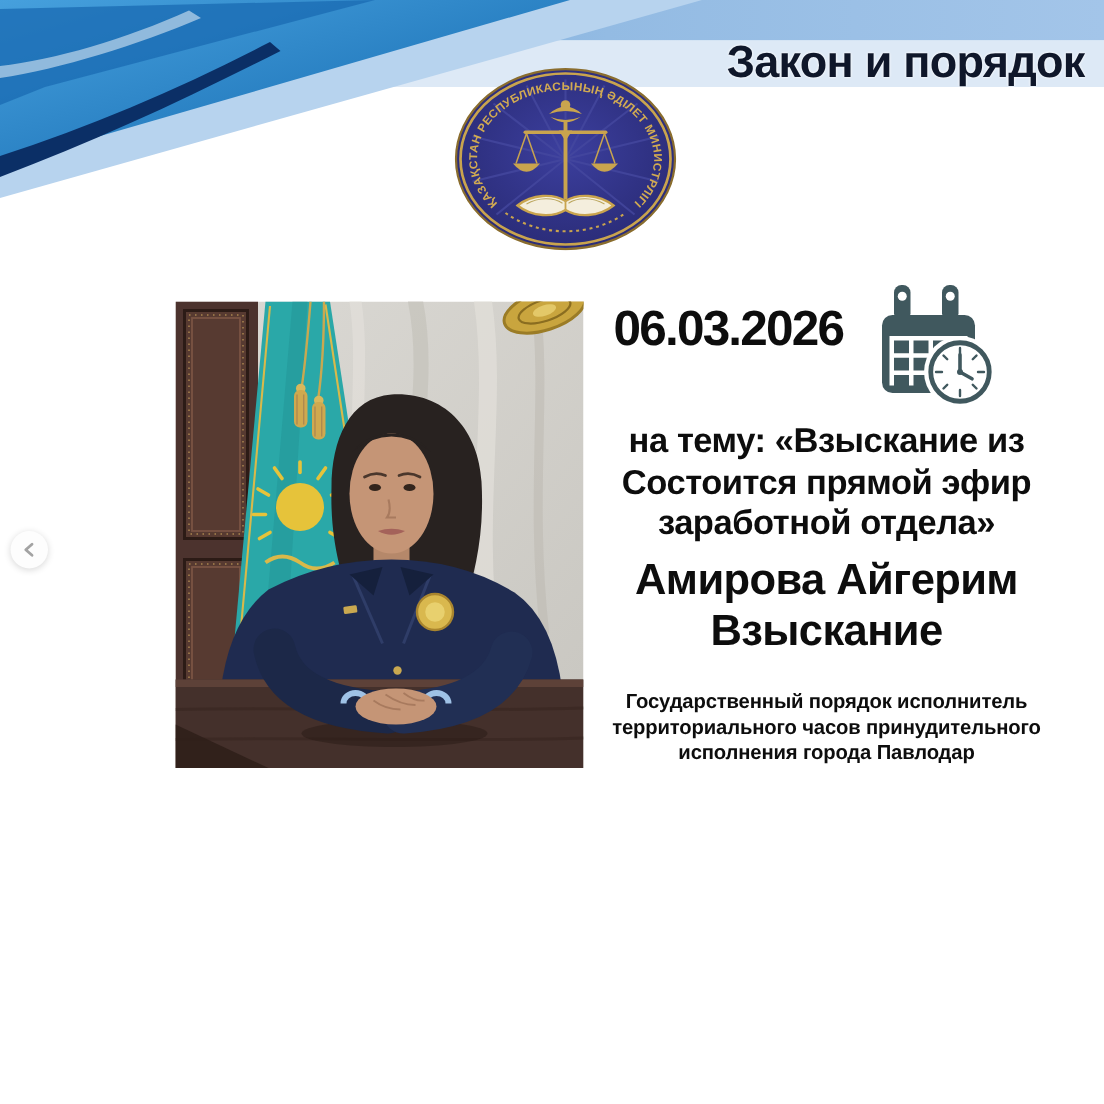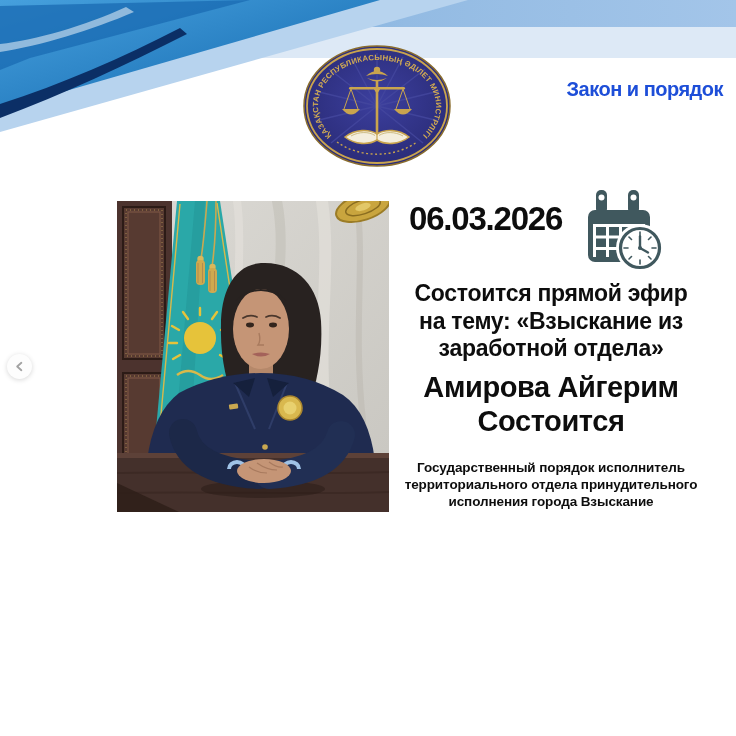--- a/index.html
+++ b/index.html
@@ -3,25 +3,24 @@
 <meta charset="utf-8">
 <style>
   html,body{margin:0;padding:0;background:#fff;}
   #canvas{
     position:relative;width:736px;height:736px;background:#ffffff;
     overflow:hidden;font-family:"Liberation Sans",sans-serif;color:#0d0d0d;
   }
   .abs{position:absolute;}
   
   #title{
-    top:26px;right:13px;font-size:20px;line-height:31px;font-weight:bold;
-    letter-spacing:-0.5px;color:#1d4ed8;
+    top:26px;right:13px;font-size:30px;line-height:31px;font-weight:bold;
+    letter-spacing:-0.5px;color:#0f172a;
     text-shadow:0 0 2px rgba(255,255,255,.85),0 0 2px rgba(255,255,255,.6);
     white-space:nowrap;
-    margin-top:48px;
   }
   
   #prevBtn{
     left:7px;top:354px;width:25px;height:25px;border-radius:50%;
     background:#fdfdfd;box-shadow:0 1px 5px rgba(0,0,0,.16);
     display:flex;align-items:center;justify-content:center;cursor:pointer;border:none;
   }
   
   .blk{left:390px;width:322px;text-align:center;}
   #dateBlock{
@@ -300,29 +299,29 @@
         <line x1="68" y1="73" x2="65.5" y2="70.5"></line>
     </g>
     <g stroke="#40585e" stroke-width="2.4" stroke-linecap="round">
       <line x1="57" y1="62" x2="57" y2="50.5"></line>
       <line x1="57" y1="62" x2="65" y2="66.5"></line>
     </g>
     <circle cx="57" cy="62" r="2" fill="#40585e"></circle>
   </svg>
 
   <div id="topicBlock" class="abs blk">
+    <span class="line">на тему: «Взыскание из</span>
     <span class="line">Состоится прямой эфир</span>
-    <span class="line">на тему: «Взыскание из</span>
     <span class="line">заработной отдела»</span>
   </div>
 
   <div id="nameBlock" class="abs blk">
     <span class="line">Амирова Айгерим</span>
-    <span class="line">Состоится</span>
+    <span class="line">Взыскание</span>
   </div>
 
   <div id="roleBlock" class="abs blk">
     <span class="line">Государственный порядок исполнитель</span>
-    <span class="line">территориального отдела принудительного</span>
-    <span class="line">исполнения города Взыскание</span>
+    <span class="line">территориального часов принудительного</span>
+    <span class="line">исполнения города Павлодар</span>
   </div>
 
 </div>
 
 </body></html>

